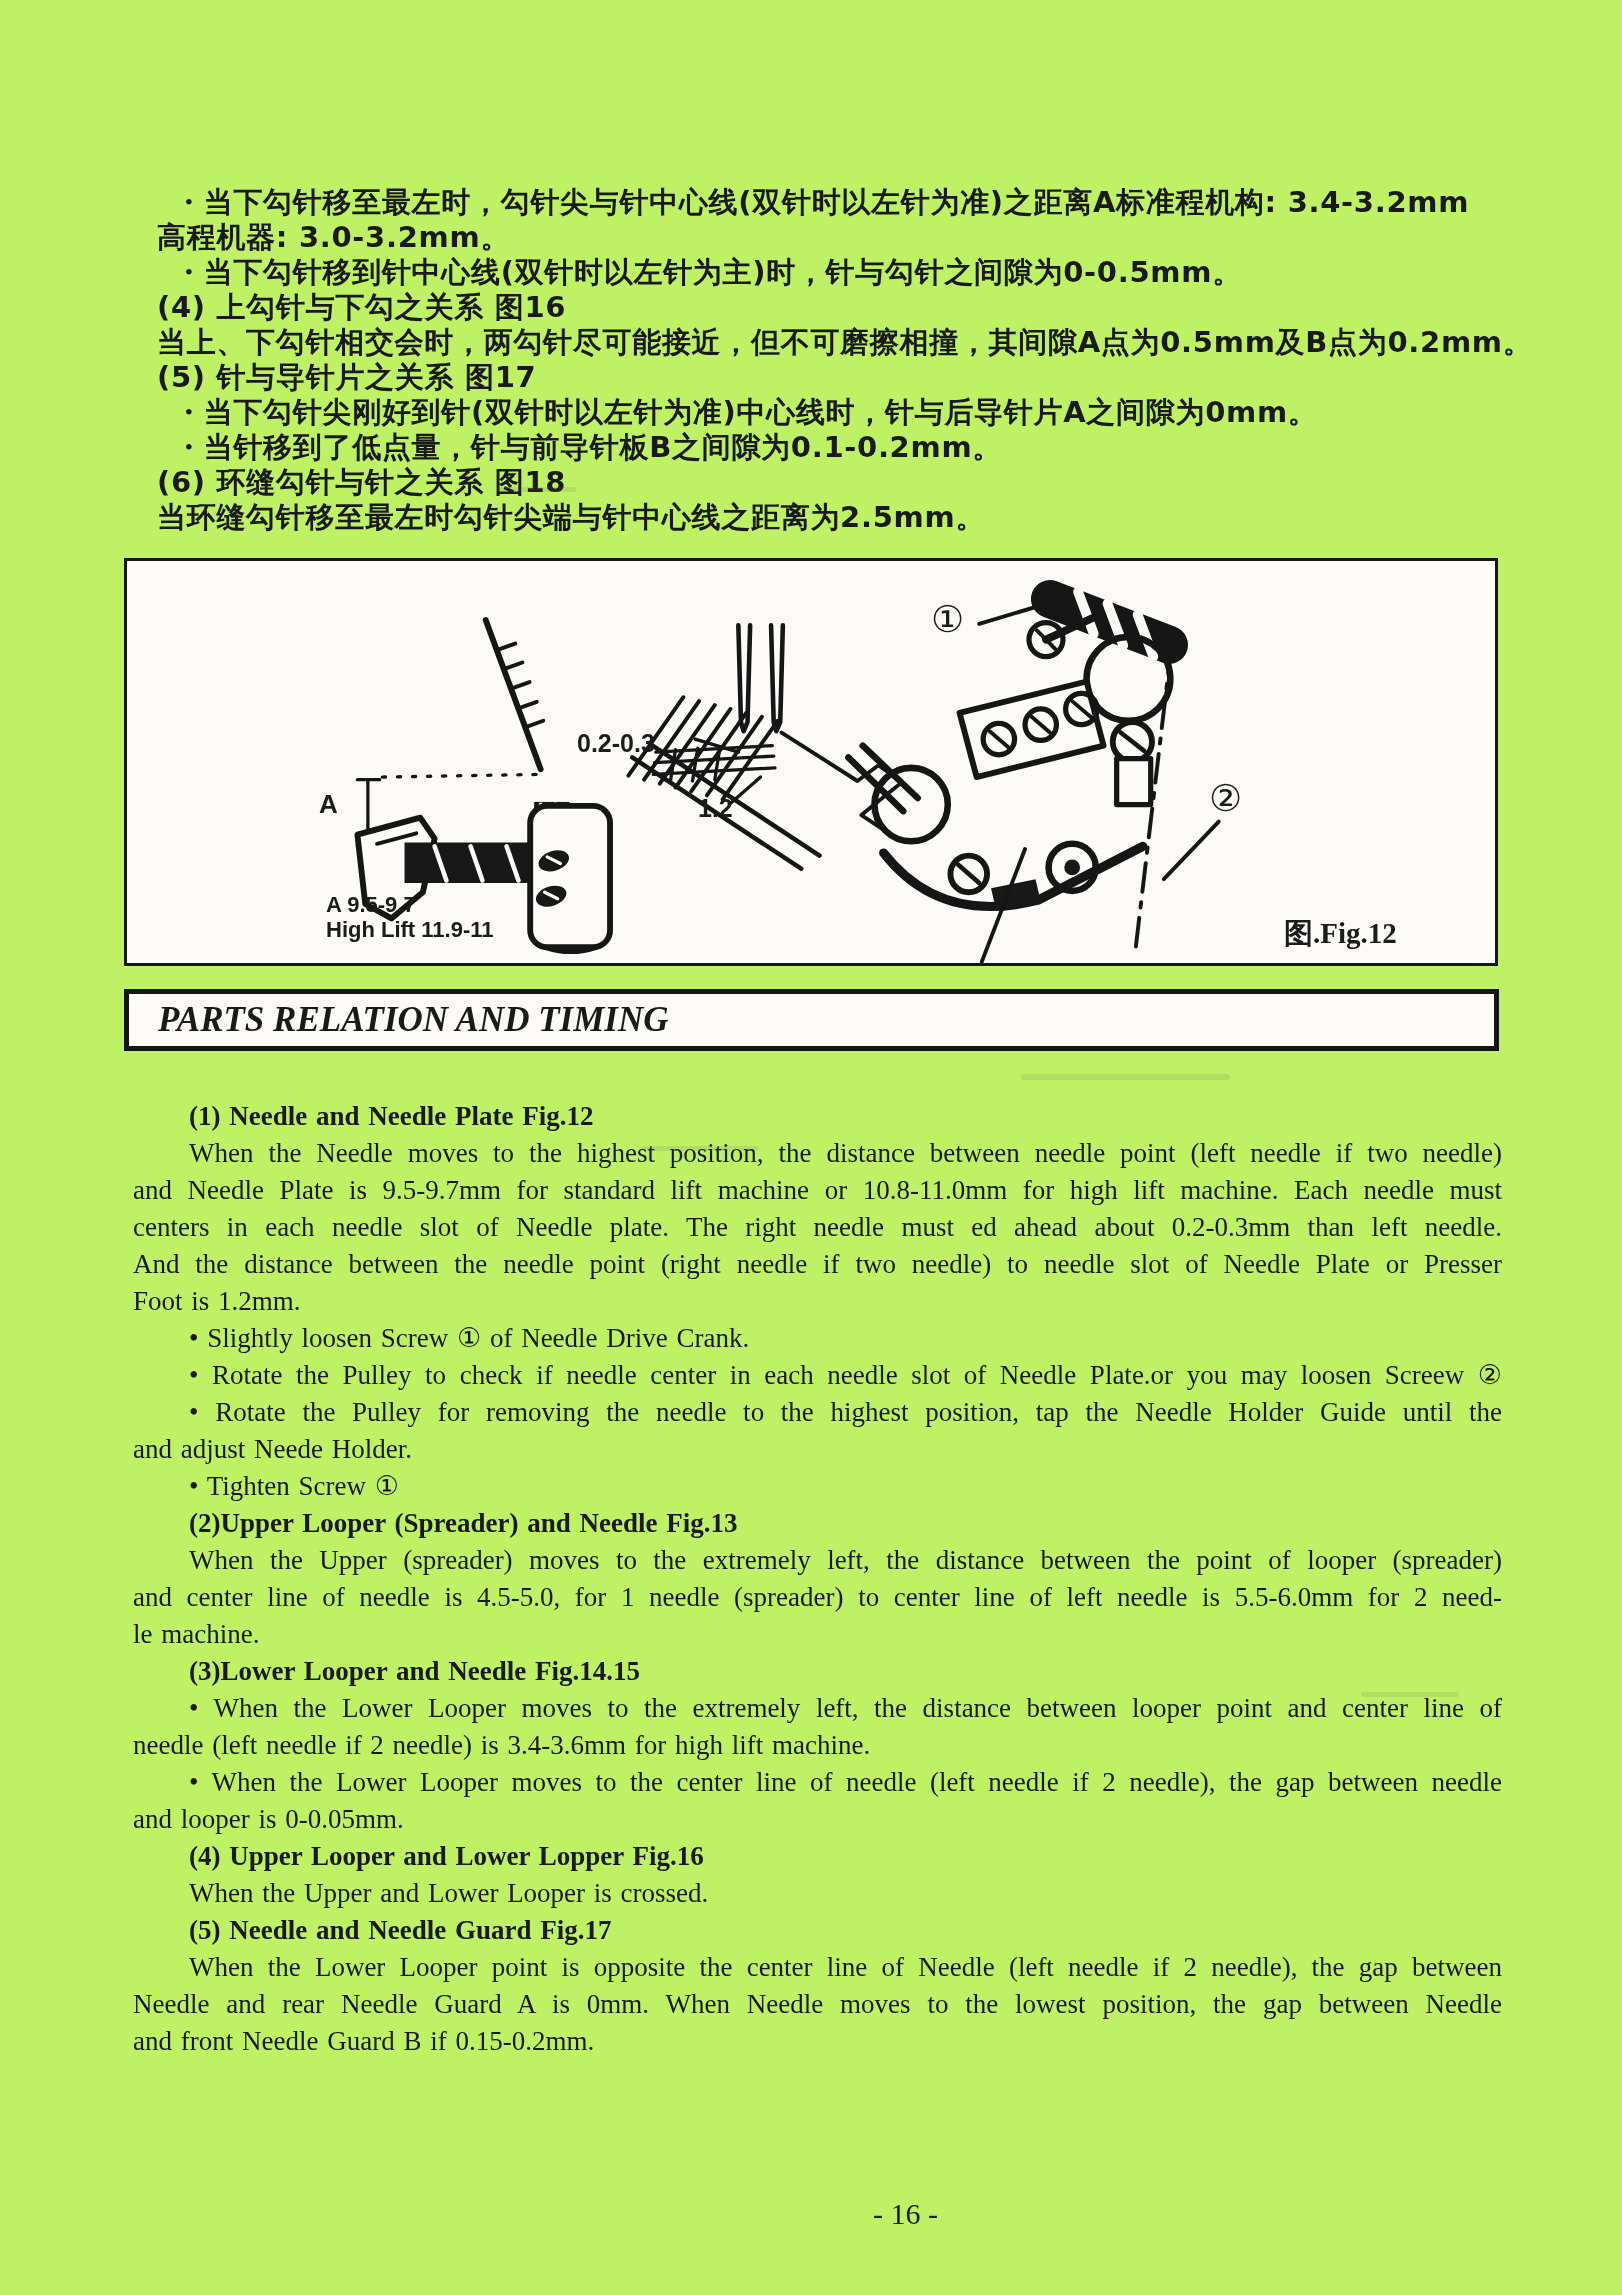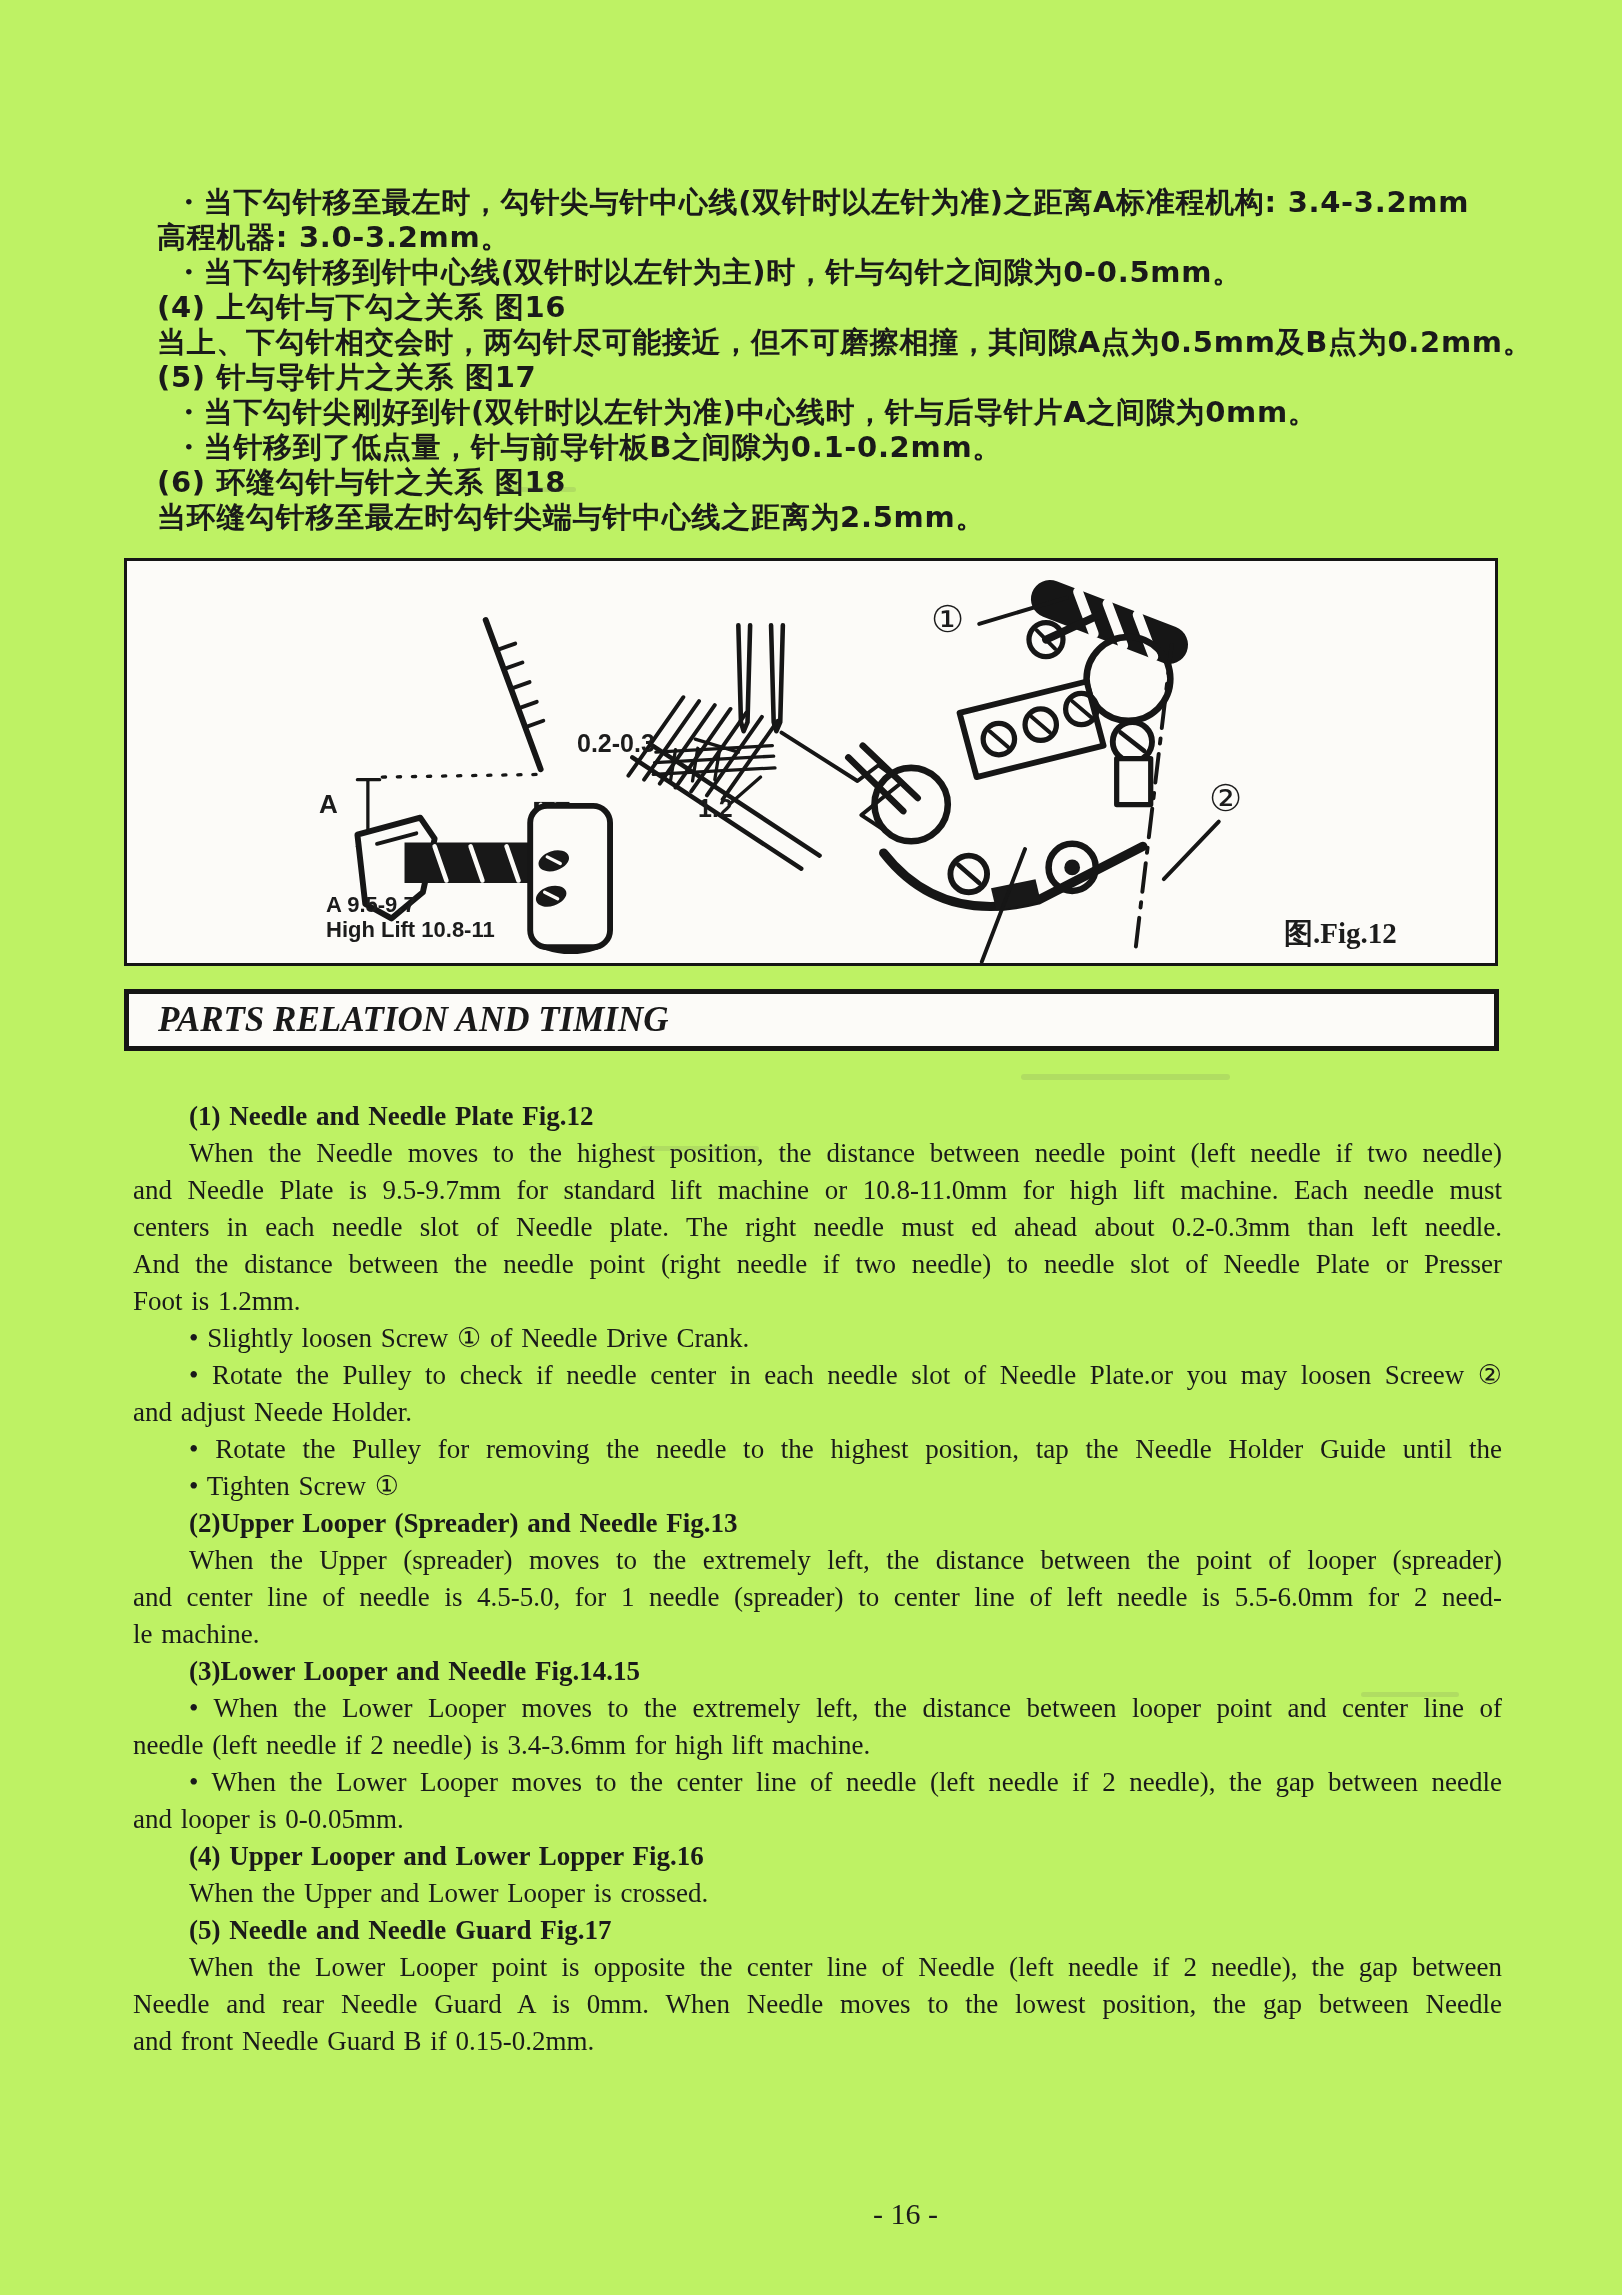--- a/index.html
+++ b/index.html
@@ -160,41 +160,41 @@
       <path d="M1320,500 L1388,486 L1396,520 L1328,534 Z" fill="#181818" stroke="none"></path>
       <line x1="1372" y1="440" x2="1306" y2="612" stroke-width="6"></line>
       <line x1="1596" y1="128" x2="1540" y2="600" stroke-width="6" stroke-dasharray="44 16 8 16"></line>
       <line x1="1302" y1="96" x2="1436" y2="56" stroke-width="6"></line>
       <line x1="1668" y1="398" x2="1584" y2="486" stroke-width="6"></line>
     </svg>
     <div class="fig-label lbl-A">A</div>
     <div class="fig-label lbl-gap">0.2-0.3</div>
     <div class="fig-label lbl-12">1.2</div>
     <div class="fig-label lbl-a95">A 9.5-9.7</div>
-    <div class="fig-label lbl-hl">High Lift 10.8-11</div>
+    <div class="fig-label lbl-hl">High Lift 11.9-11</div>
     <div class="fig-label callout co1">①</div>
     <div class="fig-label callout co2">②</div>
     <div class="fig-label lbl-cap">图.Fig.12</div>
   </div>
 
   <div class="header-box">
     <span class="title">PARTS RELATION AND TIMING</span>
   </div>
 
   <div class="body-block">
       <div class="en ind bold">(1) Needle and Needle Plate Fig.12</div>
       <div class="en ind just">When the Needle moves to the highest position, the distance between needle point (left needle if two needle)</div>
       <div class="en just">and Needle Plate is 9.5-9.7mm for standard lift machine or 10.8-11.0mm for high lift machine. Each needle must</div>
       <div class="en just">centers in each needle slot of Needle plate. The right needle must ed ahead about 0.2-0.3mm than left needle.</div>
       <div class="en just">And the distance between the needle point (right needle if two needle) to needle slot of Needle Plate or Presser</div>
       <div class="en">Foot is 1.2mm.</div>
       <div class="en ind">• Slightly loosen Screw ① of Needle Drive Crank.</div>
       <div class="en ind just">• Rotate the Pulley to check if needle center in each needle slot of Needle Plate.or you may loosen Screew ②</div>
+      <div class="en ind just">• Rotate the Pulley for removing the needle to the highest position, tap the Needle Holder Guide until the</div>
       <div class="en">and adjust Neede Holder.</div>
-      <div class="en ind just">• Rotate the Pulley for removing the needle to the highest position, tap the Needle Holder Guide until the</div>
       <div class="en ind">• Tighten Screw ①</div>
       <div class="en ind bold">(2)Upper Looper (Spreader) and Needle Fig.13</div>
       <div class="en ind just">When the Upper (spreader) moves to the extremely left, the distance between the point of looper (spreader)</div>
       <div class="en just">and center line of needle is 4.5-5.0, for 1 needle (spreader) to center line of left needle is 5.5-6.0mm for 2 need-</div>
       <div class="en">le machine.</div>
       <div class="en ind bold">(3)Lower Looper and Needle Fig.14.15</div>
       <div class="en ind just">• When the Lower Looper moves to the extremely left, the distance between looper point and center line of</div>
       <div class="en">needle (left needle if 2 needle) is 3.4-3.6mm for high lift machine.</div>
       <div class="en ind just">• When the Lower Looper moves to the center line of needle (left needle if 2 needle), the gap between needle</div>
       <div class="en">and looper is 0-0.05mm.</div>

